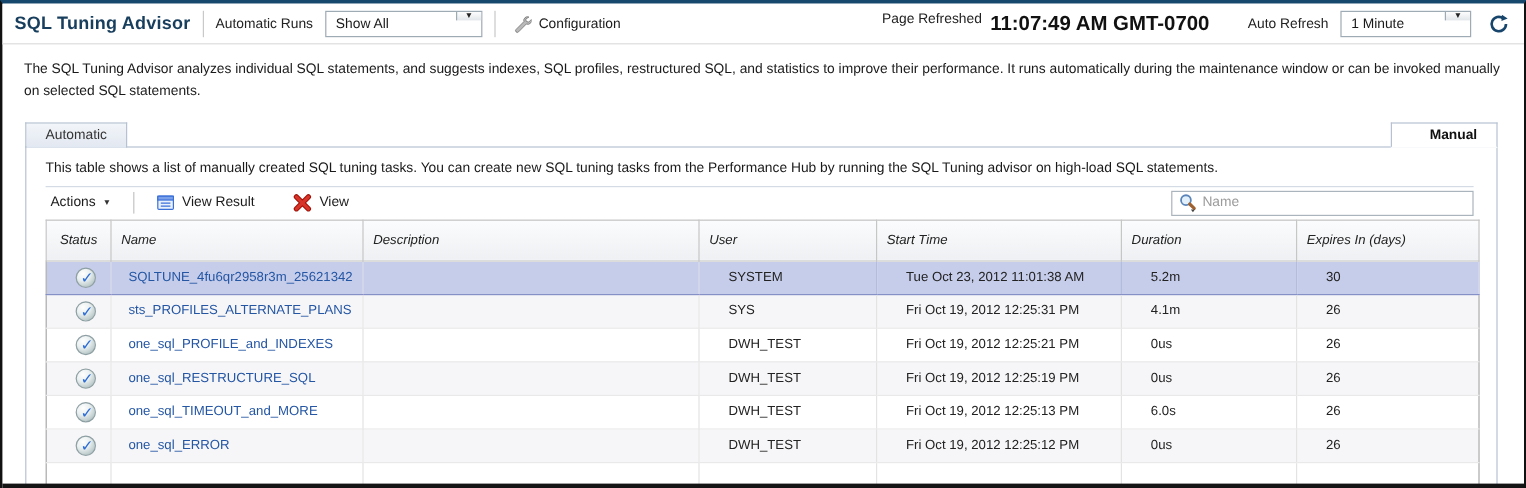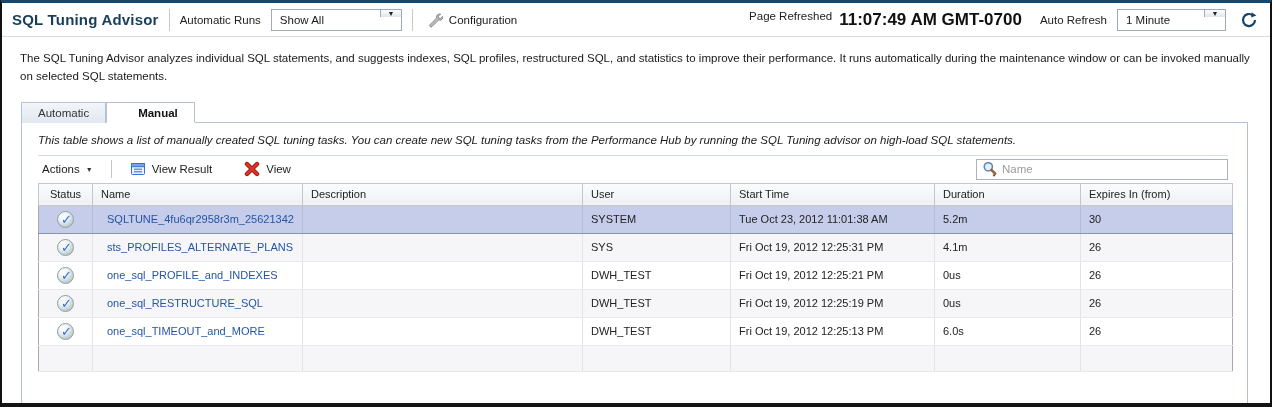--- a/index.html
+++ b/index.html
@@ -30,44 +30,44 @@
   .dd-btn span { font-size:7px; color:#222; }
   .cfg { display:flex; align-items:center; gap:6px;text-align:center; }
   .spacer { flex:1; }
   .refreshed { display:flex; gap:7px; }
   .refreshed b { font-size:17px; color:#111; white-space:nowrap; }
   .icon16 { width:16px; height:16px; display:inline-block; }
   .icon18 { width:18px; height:18px; display:inline-block; }
   
   .intro { font-size:11.5px; line-height:1.55; padding:13px 16px 4px 18px; color:#1a1a1a; }
   
-  .tabs { display:flex; margin:12px 22px 0 19px; position:relative; z-index:2; }
+  .tabs { display:flex; margin:12px 22px 0 19px; position:relative; z-index:2;justify-content:space-between; }
   .tab { font-size:11.5px; padding:4px 16px 3px 16px; margin-bottom:-1px; cursor:default; }
   .tab.inactive { background:linear-gradient(#f2f5f9,#e2e8f1); border:1px solid #b6c2d2; border-bottom:none; color:#333; }
   .tab.active { background:#fff; border:1px solid #b6c2d2; border-bottom:1px solid #fff; font-weight:bold; color:#111;padding-left:31px; }
   
   .panel { border:1px solid #b6c2d2; border-bottom:none; margin:0 22px 0 19px; background:#fff;
            height:295px; overflow:hidden; }
-  .panel-desc { font-size:11.5px; padding:11px 16px 9px 16px; color:#1a1a1a;font-style:italic; }
+  .panel-desc { font-size:11.5px; padding:11px 16px 9px 16px; color:#1a1a1a; }
   .table-area { margin:0 19px 0 16px; }
   .tdivider { border-top:1px solid #d4dbe4; }
   
   .toolbar { display:flex; align-items:center; height:27px; gap:10px; }
   .tbtn { display:flex; align-items:center; gap:6px; font-size:11.5px; color:#1a1a1a; padding:2px 4px; cursor:default; }
   .tbtn .caret { font-size:7px; color:#333; }
   .tsep { width:1px; height:18px; background:#c4c4c4; margin:0 4px; }
   .search { margin-left:auto; width:252px; height:21px; border:1px solid #aab4bc; background:#fff;
             display:flex; align-items:center; padding:0 4px 0 4px; gap:3px; }
   .search input { border:none; outline:none; flex:1; font-size:11.5px; font-family:inherit; color:#333; background:transparent; }
   .search input::placeholder { color:#9b9b9b; }
   
   table { border-collapse:collapse; width:1194px; table-layout:fixed; }
   thead th { background:linear-gradient(#fbfcfd,#eef0f3); border:1px solid #c6c6c6;
-             font-size:11px; font-weight:normal; color:#222; text-align:left; padding:4px 8px; height:22px; }
-  tbody td { font-size:11px; color:#222; padding:5px 8px; height:26px;
+             font-size:11px; font-weight:normal; color:#222; text-align:left; padding:4px 8px; height:34px;font-style:italic; }
+  tbody td { font-size:11px; color:#222; padding:5px 24px; height:26px;
              border-right:1px solid #e3e3e3; border-bottom:1px solid #e9e9e9; overflow:hidden; white-space:nowrap; }
   tbody td:first-child { border-left:1px solid #a9a9a9; }
   tbody td:last-child { border-right:1px solid #a9a9a9; }
   tbody tr:nth-child(even):not(.selected) { background:#f6f6f8; }
   tr.selected { background:#c6cdea; }
   tr.selected td { border-top:1px solid #8590c7; border-bottom:1px solid #8590c7; border-right-color:#b4bcdd; }
   .c-status { text-align:center; }
   .c-name { padding-left:14px; }
   .lnk { color:#2456a4; cursor:pointer; }
   .orb { width:17px; height:17px; border-radius:50%; display:inline-block; position:relative; vertical-align:middle;
@@ -95,21 +95,21 @@
     <svg class="icon16" viewBox="0 0 16 16">
       <path d="M13.8 2.2a3.1 3.1 0 0 0-4.2 3.8L3.1 12.5a1.45 1.45 0 1 0 2.05 2.05L11.6 8a3.1 3.1 0 0 0 4.2-3.8L13.6 6.4l-2-.5-.5-2z" fill="#b9b9b9" stroke="#777" stroke-width="0.7"></path>
     </svg>
     <span>Configuration</span>
   </span>
   <span class="spacer"></span>
   <span class="refreshed">
     <span class="lbl">Page Refreshed</span>
     <b>11:07:49 AM GMT-0700</b>
   </span>
-  <span class="lbl" style="margin-left:8px">Auto Refresh</span>
+  <span class="lbl" style="margin-left:22px">Auto Refresh</span>
   <span class="dd">
     <span class="dd-val">1 Minute</span>
     <span class="dd-btn">
         <span>▼</span>
       </span>
   </span>
   <svg class="icon18" style="margin-left:4px" viewBox="0 0 18 18">
     <path d="M15 9a6 6 0 1 1-2.3-4.7" fill="none" stroke="#17456b" stroke-width="2.2"></path>
     <path d="M11.6 1.2 L16.4 4.4 L11.2 6.6 Z" fill="#17456b"></path>
   </svg>
@@ -171,21 +171,21 @@
           <col style="width:152px">
       </colgroup>
       <thead>
         <tr>
           <th style="text-align:center">Status</th>
           <th>Name</th>
           <th>Description</th>
           <th>User</th>
           <th>Start Time</th>
           <th>Duration</th>
-          <th>Expires In (from)</th>
+          <th>Expires In (days)</th>
         </tr>
       </thead>
       <tbody>
           <tr class="selected">
             <td class="c-status"><span class="orb checked"></span></td>
             <td class="c-name"><span class="lnk">SQLTUNE_4fu6qr2958r3m_25621342</span></td>
             <td class="c-desc"></td>
             <td class="c-user">SYSTEM</td>
             <td class="c-start">Tue Oct 23, 2012 11:01:38 AM</td>
             <td class="c-dur">5.2m</td>
@@ -221,20 +221,29 @@
           <tr>
             <td class="c-status"><span class="orb checked"></span></td>
             <td class="c-name"><span class="lnk">one_sql_TIMEOUT_and_MORE</span></td>
             <td class="c-desc"></td>
             <td class="c-user">DWH_TEST</td>
             <td class="c-start">Fri Oct 19, 2012 12:25:13 PM</td>
             <td class="c-dur">6.0s</td>
             <td class="c-exp">26</td>
           </tr>
           <tr>
+            <td class="c-status"><span class="orb checked"></span></td>
+            <td class="c-name"><span class="lnk">one_sql_ERROR</span></td>
+            <td class="c-desc"></td>
+            <td class="c-user">DWH_TEST</td>
+            <td class="c-start">Fri Oct 19, 2012 12:25:12 PM</td>
+            <td class="c-dur">0us</td>
+            <td class="c-exp">26</td>
+          </tr>
+          <tr>
             <td>&nbsp;</td>
             <td>&nbsp;</td>
             <td>&nbsp;</td>
             <td>&nbsp;</td>
             <td>&nbsp;</td>
             <td>&nbsp;</td>
             <td>&nbsp;</td>
           </tr>
         </tbody>
     </table>

